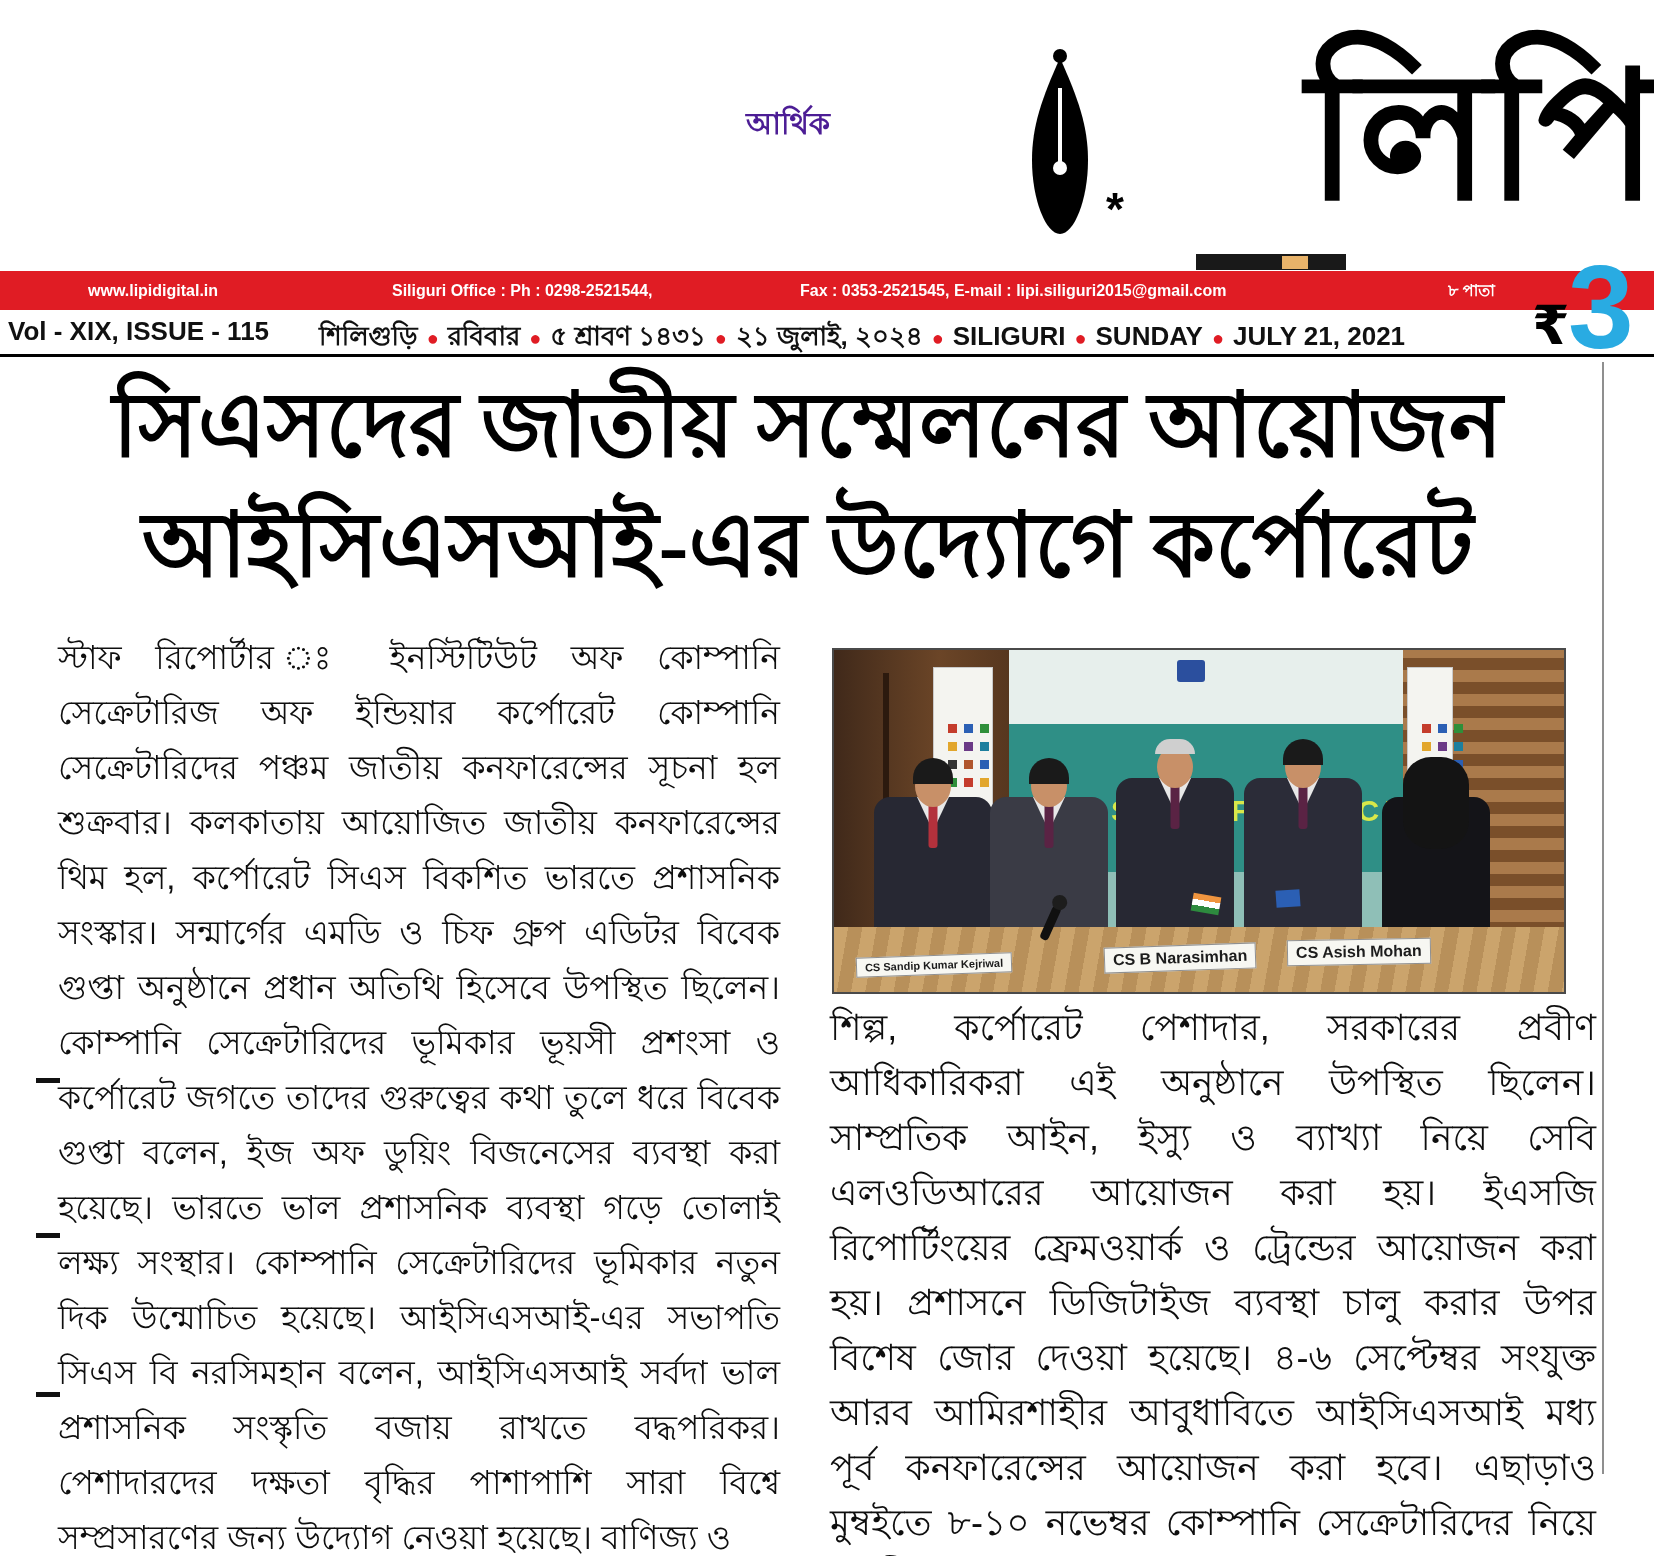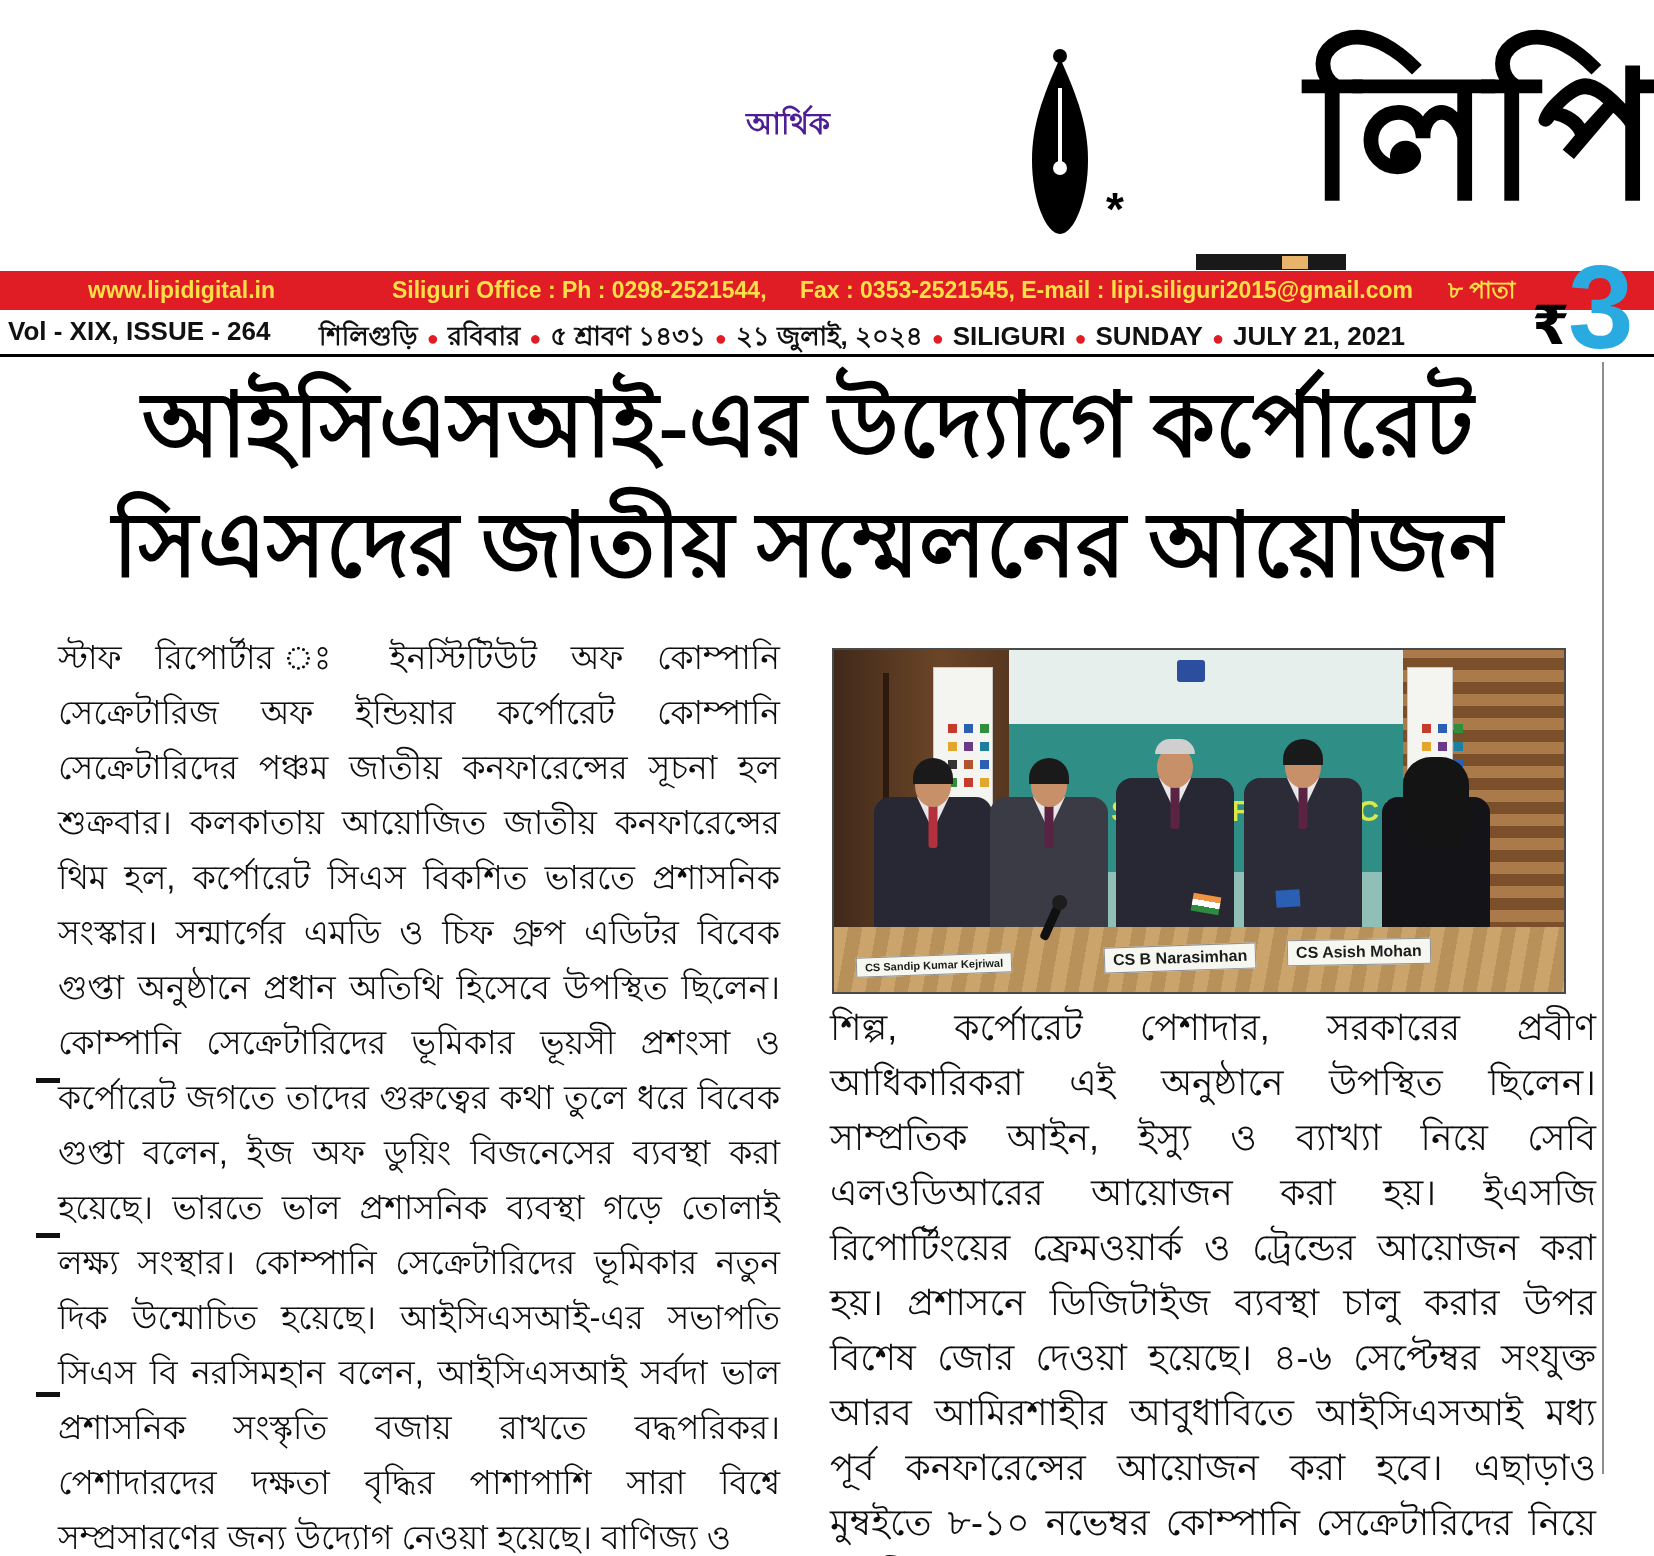--- a/index.html
+++ b/index.html
@@ -12,21 +12,21 @@
   .masthead-title{position:absolute;top:26px;left:0;right:0;text-align:right;
            font-size:178px;line-height:1.25;font-weight:900;color:#000;letter-spacing:-4px;}
   .edition{position:absolute;top:72px;left:746px;font-size:30px;font-weight:bold;color:#4c1d95;z-index:3;margin-top:28px;}
   .nib{position:absolute;top:48px;left:1028px;z-index:3;}
   .star{position:absolute;top:182px;left:1106px;font-size:46px;font-weight:bold;color:#000;z-index:3;}
   .top-strip{position:absolute;top:254px;left:1196px;width:150px;height:16px;background:#191919;}
   .top-strip-tan{position:absolute;top:256px;left:1282px;width:26px;height:13px;background:#e8b36a;}
 
   
   .infobar{position:absolute;top:271px;left:0;width:1654px;height:39px;background:#e01c24;z-index:2;}
-  .infobar span{position:absolute;top:0;line-height:39px;color:#fde047;font-weight:bold;font-size:23px;white-space:nowrap;}
+  .infobar span{position:absolute;top:0;line-height:39px;color:#ffffff;font-weight:bold;font-size:16px;white-space:nowrap;}
   .ib-web{left:88px;}
   .ib-office{left:392px;}
   .ib-fax{left:800px;}
   .ib-pages{left:1448px;}
 
   
   .price-rupee{position:absolute;top:294px;left:1532px;font-size:54px;font-weight:bold;color:#000;z-index:4;}
   .price-value{position:absolute;top:248px;left:1568px;font-size:118px;line-height:1;font-weight:900;
                color:#29abe2;z-index:4;font-family:"Liberation Sans",sans-serif;}
 
@@ -128,30 +128,30 @@
     <span class="ib-web">www.lipidigital.in</span>
     <span class="ib-office">Siliguri Office : Ph : 0298-2521544,</span>
     <span class="ib-fax">Fax : 0353-2521545, E-mail : lipi.siliguri2015@gmail.com</span>
     <span class="ib-pages">৮ পাতা</span>
   </div>
 
   <div class="price-rupee">₹</div>
   <div class="price-value">3</div>
 
   <div class="dateline">
-    <span class="dl-vol">Vol - XIX, ISSUE - 264</span>
+    <span class="dl-vol">Vol - XIX, ISSUE - 115</span>
     <span class="dl-center">
       <span>শিলিগুড়ি</span><span class="dot">●</span><span>রবিবার</span><span class="dot">●</span><span>৫ শ্রাবণ ১৪৩১</span><span class="dot">●</span><span>২১ জুলাই, ২০২৪</span><span class="dot">●</span><span>SILIGURI</span><span class="dot">●</span><span>SUNDAY</span><span class="dot">●</span><span>JULY 21,  2021</span>
     </span>
   </div>
   <div class="rule-h"></div>
 
   <div class="headline">
+    <div>সিএসদের জাতীয় সম্মেলনের আয়োজন</div>
     <div>আইসিএসআই-এর উদ্যোগে কর্পোরেট</div>
-    <div>সিএসদের জাতীয় সম্মেলনের আয়োজন</div>
   </div>
 
   <div class="col-left">স্টাফ রিপোর্টার ঃ ইনস্টিটিউট অফ কোম্পানি সেক্রেটারিজ অফ ইন্ডিয়ার কর্পোরেট কোম্পানি সেক্রেটারিদের পঞ্চম জাতীয় কনফারেন্সের সূচনা হল শুক্রবার। কলকাতায় আয়োজিত জাতীয় কনফারেন্সের থিম হল, কর্পোরেট সিএস বিকশিত ভারতে প্রশাসনিক সংস্কার। সন্মার্গের এমডি ও চিফ গ্রুপ এডিটর বিবেক গুপ্তা অনুষ্ঠানে প্রধান অতিথি হিসেবে উপস্থিত ছিলেন। কোম্পানি সেক্রেটারিদের ভূমিকার ভূয়সী প্রশংসা ও কর্পোরেট জগতে তাদের গুরুত্বের কথা তুলে ধরে বিবেক গুপ্তা বলেন, ইজ অফ ডুয়িং বিজনেসের ব্যবস্থা করা হয়েছে। ভারতে ভাল প্রশাসনিক ব্যবস্থা গড়ে তোলাই লক্ষ্য সংস্থার। কোম্পানি সেক্রেটারিদের ভূমিকার নতুন দিক উন্মোচিত হয়েছে। আইসিএসআই-এর সভাপতি সিএস বি নরসিমহান বলেন, আইসিএসআই সর্বদা ভাল প্রশাসনিক সংস্কৃতি বজায় রাখতে বদ্ধপরিকর। পেশাদারদের দক্ষতা বৃদ্ধির পাশাপাশি সারা বিশ্বে সম্প্রসারণের জন্য উদ্যোগ নেওয়া হয়েছে। বাণিজ্য ও</div>
 
   <div class="photo">
     <div class="ph-left"></div>
     <div class="ph-banner"></div>
     <div class="ph-right"></div>
     <div class="icsi-logo"></div>
     <div class="press-text">PRESS CONFERENCE</div>

